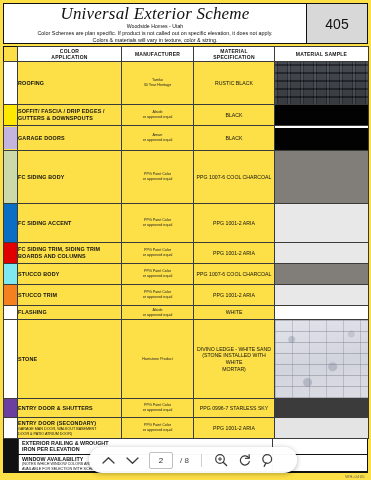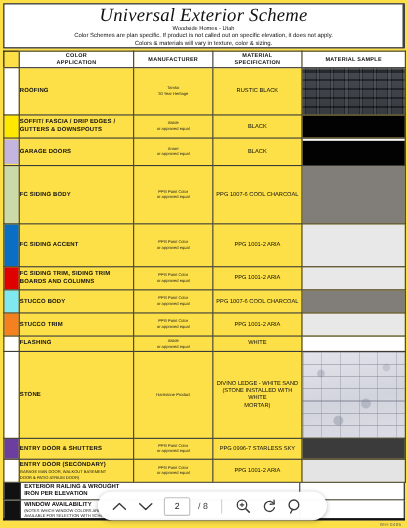--- a/index.html
+++ b/index.html
@@ -228,20 +228,21 @@
 
 <div id="sheet">
 
   <div class="header">
     <div class="header-main">
       <div class="doc-title">Universal Exterior Scheme</div>
       <div class="doc-sub">Woodside Homes - Utah</div>
       <div class="doc-note">Color Schemes are plan specific.  If product is not called out on specific elevation, it does not apply.</div>
       <div class="doc-note">Colors &amp; materials will vary in texture, color &amp; sizing.</div>
     </div>
+    <div class="plan-badge">405</div>
   </div>
 
   <table class="spec">
     <colgroup>
       <col class="c-swatch">
         <col class="c-app">
         <col class="c-man">
         <col class="c-spec">
         <col class="c-sample">
     </colgroup>

